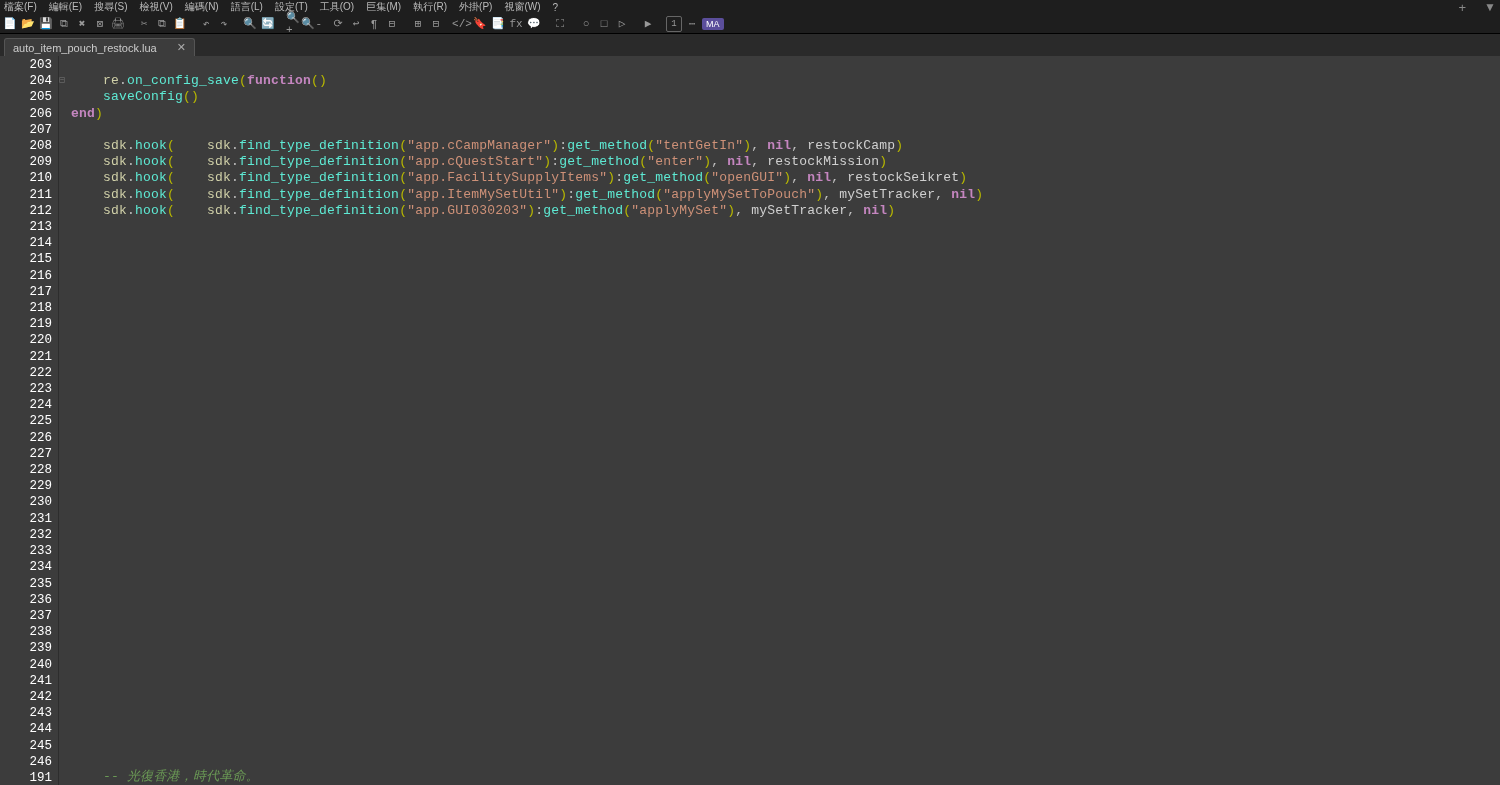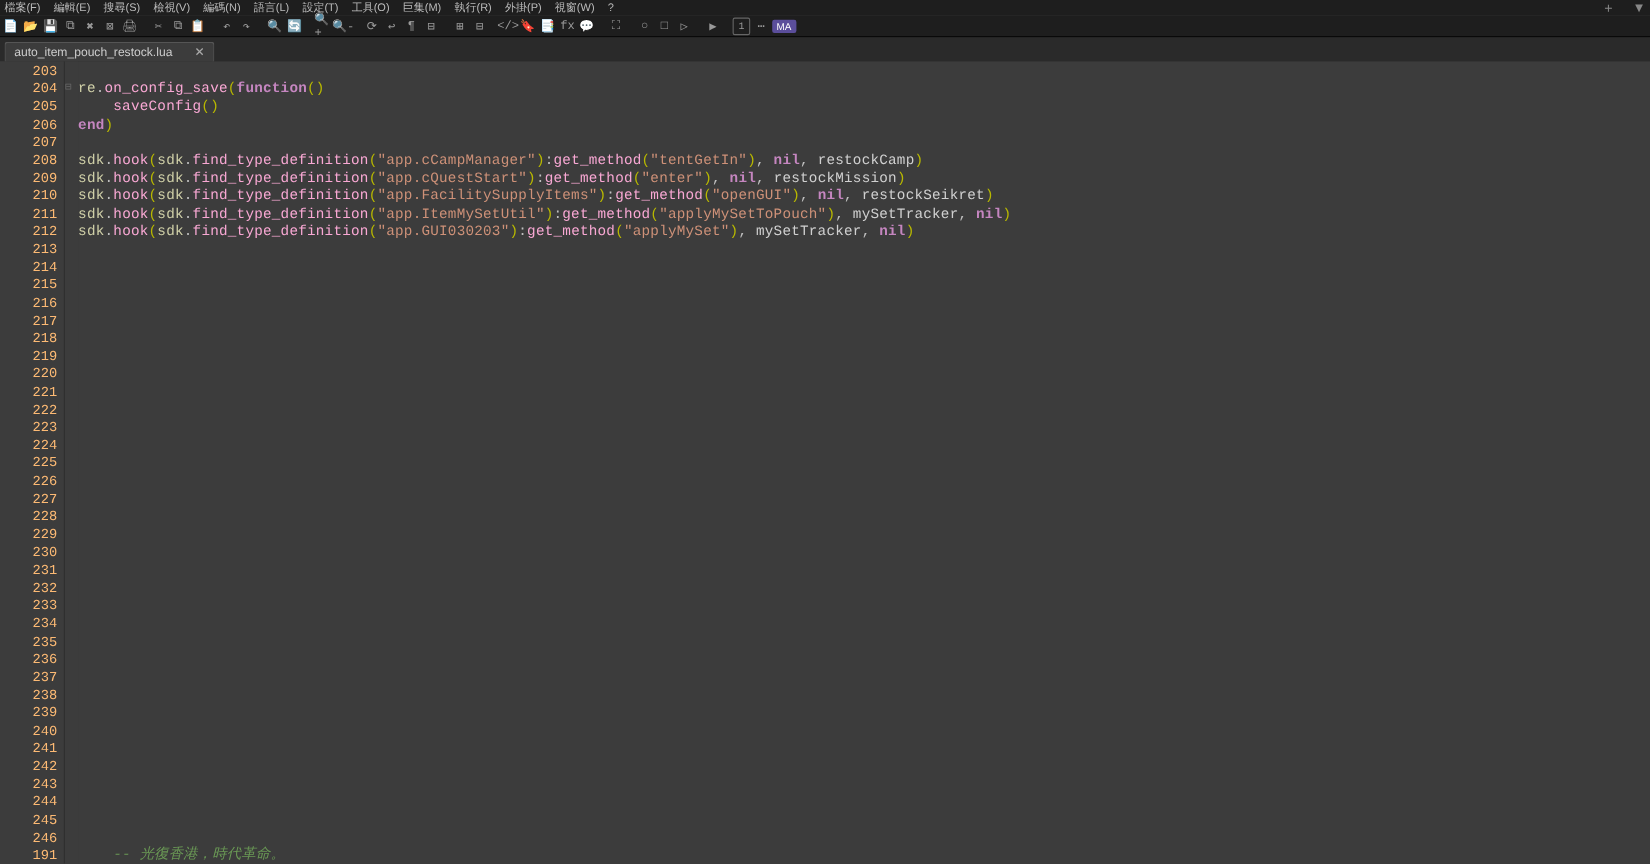--- a/index.html
+++ b/index.html
@@ -75,21 +75,21 @@
   .tab .close { color: #aaa; font-size: 11px; }
   .editor {
     display: flex;
     height: calc(785px - 14px - 20px - 22px);
     background: #3c3c3c;
   }
   .gutter {
     width: 59px;
     background: #3c3c3c;
     text-align: right;
-    color: #fdba74;
+    color: #ffffff;
     font-size: 12.5px;
     line-height: 16.2px;
     padding-right: 6px;
     padding-top: 1px;
     border-right: 1px solid #2d2d2d;
   }
   .fold-gutter {
     width: 12px;
     background: #3c3c3c;
     padding-top: 1px;
@@ -99,23 +99,23 @@
   }
   .fold-mark { height: 16.2px; display:flex; align-items:center; }
   .code {
     flex: 1;
     padding-top: 1px;
     font-size: 13px;
     line-height: 16.2px;
     white-space: pre;
     letter-spacing: 0.2px;
   }
-  .tk-def  { color: #d0d0a8; }
+  .tk-def  { color: #d0d0a8; margin-left: 32px; }
   .tk-kw   { color: #c586c0; font-weight: bold; }
-  .tk-fn   { color: #f9a8d4; }
+  .tk-fn   { color: #5eead4; }
   .tk-par  { color: #b8b800; }
   .tk-op   { color: #c0c0c0; }
   .tk-str  { color: #ce9178; }
   .tk-nil  { color: #c586c0; font-weight: bold; }
   .tk-id   { color: #d0d0d0; }
   .tk-cmt  { color: #6a9955; font-style: italic; margin-left: 32px; }
   .line { height: 16.2px; }
 </style>
 </head>
 <body>

